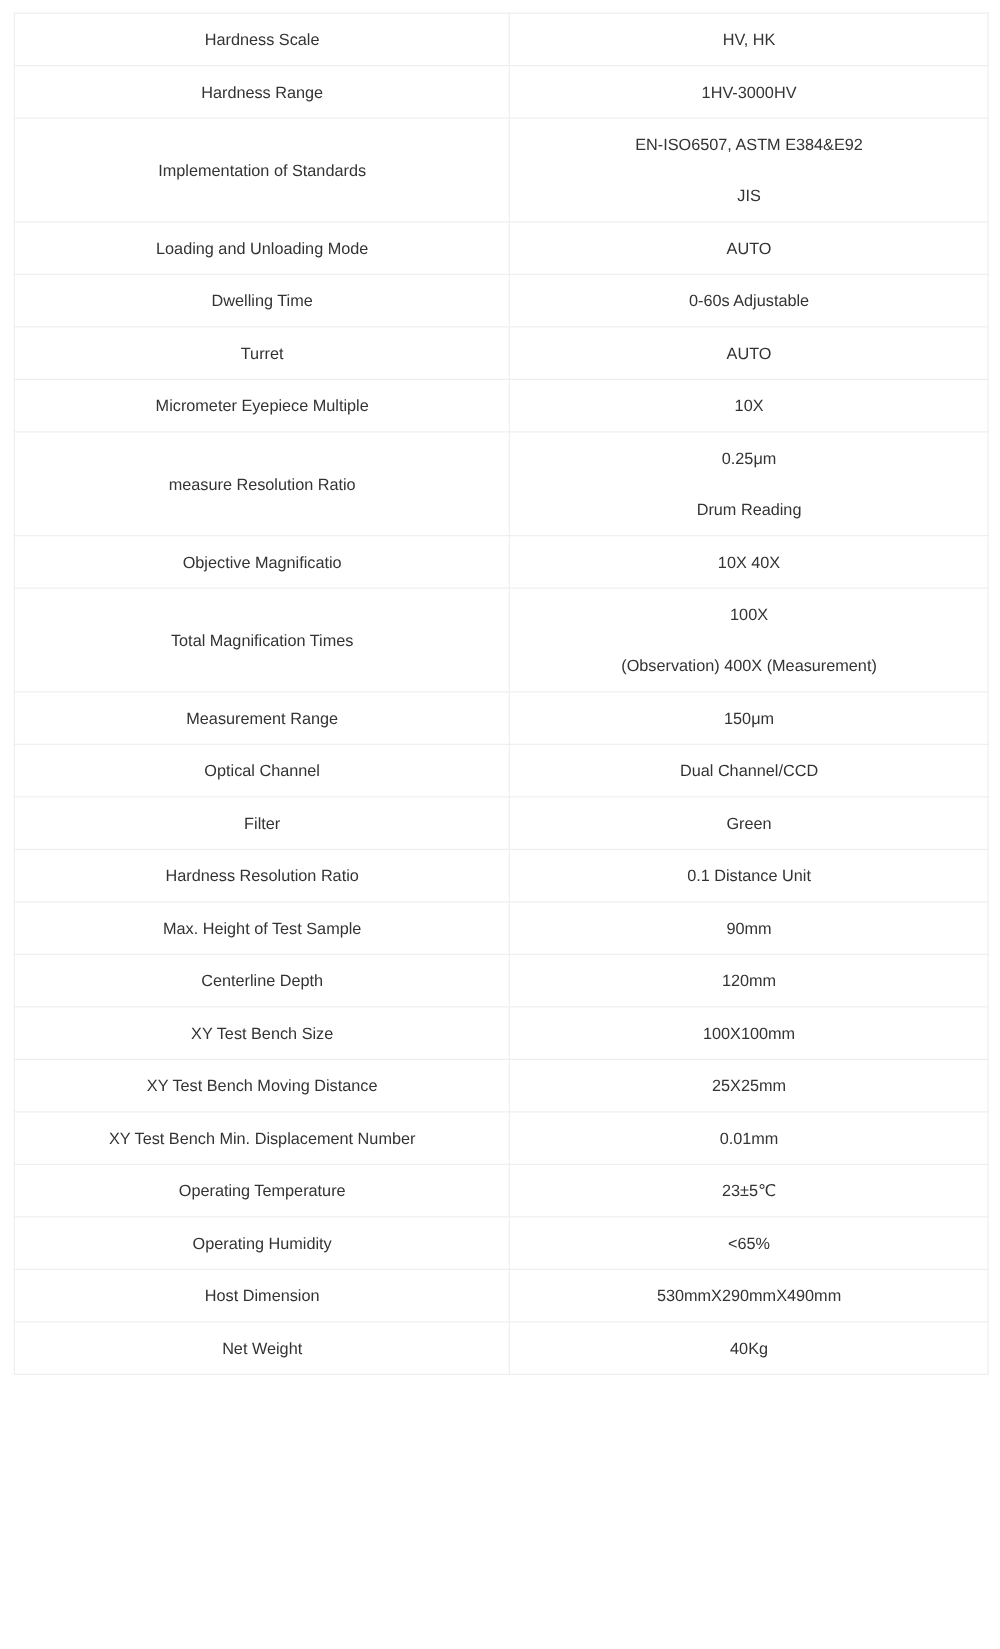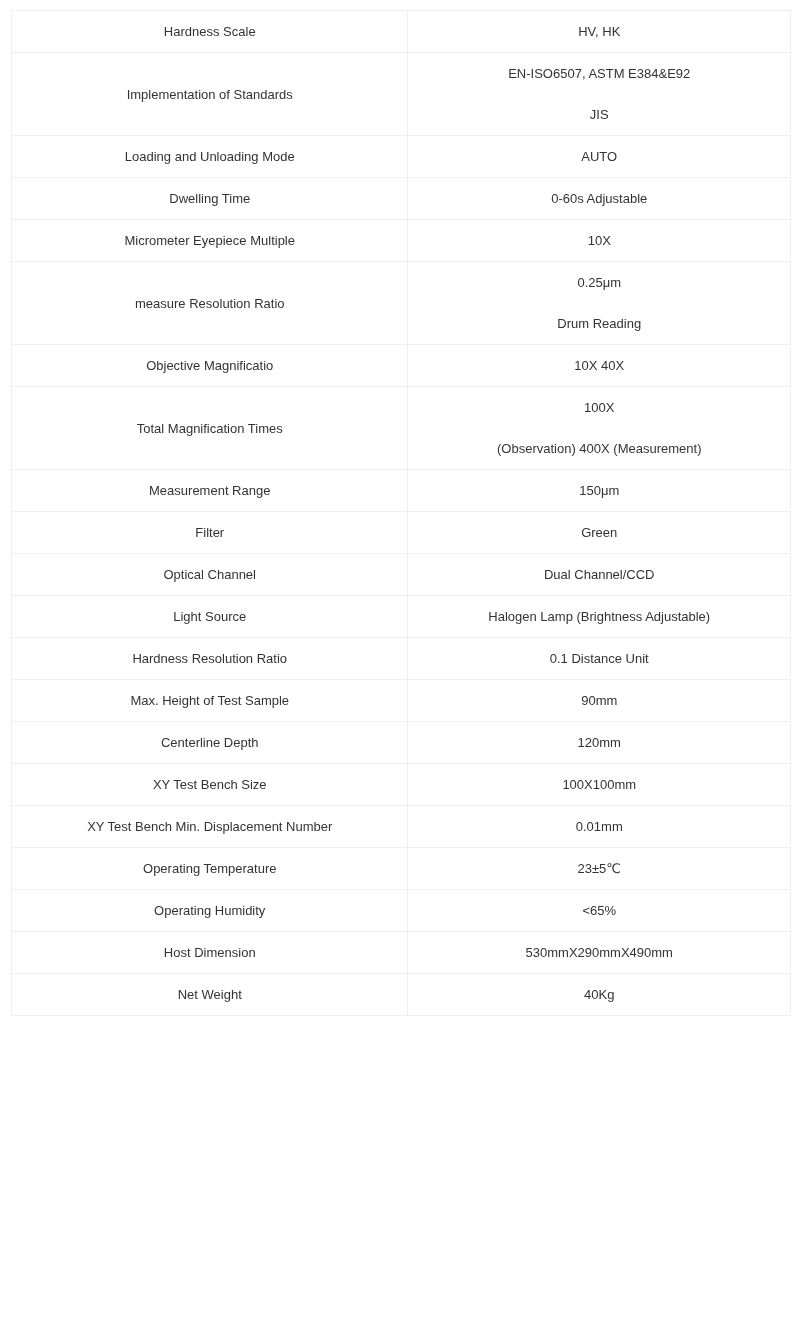--- a/index.html
+++ b/index.html
@@ -48,20 +48,28 @@
         <tr>
           <td class="label-cell">
             <p class="line">Hardness Scale</p>
           </td>
           <td class="value-cell">
             <p class="line">HV, HK</p>
           </td>
         </tr>
         <tr>
           <td class="label-cell">
+            <p class="line">Hardness Range</p>
+          </td>
+          <td class="value-cell">
+            <p class="line">1HV-3000HV</p>
+          </td>
+        </tr>
+        <tr>
+          <td class="label-cell">
             <p class="line">Implementation of Standards</p>
           </td>
           <td class="value-cell">
             <p class="line">EN-ISO6507, ASTM E384&amp;E92</p>
             <p class="line">JIS</p>
           </td>
         </tr>
         <tr>
           <td class="label-cell">
             <p class="line">Loading and Unloading Mode</p>
@@ -73,20 +81,28 @@
         <tr>
           <td class="label-cell">
             <p class="line">Dwelling Time</p>
           </td>
           <td class="value-cell">
             <p class="line">0-60s Adjustable</p>
           </td>
         </tr>
         <tr>
           <td class="label-cell">
+            <p class="line">Turret</p>
+          </td>
+          <td class="value-cell">
+            <p class="line">AUTO</p>
+          </td>
+        </tr>
+        <tr>
+          <td class="label-cell">
             <p class="line">Micrometer Eyepiece Multiple</p>
           </td>
           <td class="value-cell">
             <p class="line">10X</p>
           </td>
         </tr>
         <tr>
           <td class="label-cell">
             <p class="line">measure Resolution Ratio</p>
           </td>
@@ -115,44 +131,36 @@
         <tr>
           <td class="label-cell">
             <p class="line">Measurement Range</p>
           </td>
           <td class="value-cell">
             <p class="line">150μm</p>
           </td>
         </tr>
         <tr>
           <td class="label-cell">
+            <p class="line">Optical Channel</p>
+          </td>
+          <td class="value-cell">
+            <p class="line">Dual Channel/CCD</p>
+          </td>
+        </tr>
+        <tr>
+          <td class="label-cell">
             <p class="line">Filter</p>
           </td>
           <td class="value-cell">
             <p class="line">Green</p>
           </td>
         </tr>
         <tr>
           <td class="label-cell">
-            <p class="line">Optical Channel</p>
-          </td>
-          <td class="value-cell">
-            <p class="line">Dual Channel/CCD</p>
-          </td>
-        </tr>
-        <tr>
-          <td class="label-cell">
-            <p class="line">Light Source</p>
-          </td>
-          <td class="value-cell">
-            <p class="line">Halogen Lamp (Brightness Adjustable)</p>
-          </td>
-        </tr>
-        <tr>
-          <td class="label-cell">
             <p class="line">Hardness Resolution Ratio</p>
           </td>
           <td class="value-cell">
             <p class="line">0.1 Distance Unit</p>
           </td>
         </tr>
         <tr>
           <td class="label-cell">
             <p class="line">Max. Height of Test Sample</p>
           </td>
@@ -167,20 +175,28 @@
           <td class="value-cell">
             <p class="line">120mm</p>
           </td>
         </tr>
         <tr>
           <td class="label-cell">
             <p class="line">XY Test Bench Size</p>
           </td>
           <td class="value-cell">
             <p class="line">100X100mm</p>
+          </td>
+        </tr>
+        <tr>
+          <td class="label-cell">
+            <p class="line">XY Test Bench Moving Distance</p>
+          </td>
+          <td class="value-cell">
+            <p class="line">25X25mm</p>
           </td>
         </tr>
         <tr>
           <td class="label-cell">
             <p class="line">XY Test Bench Min. Displacement Number</p>
           </td>
           <td class="value-cell">
             <p class="line">0.01mm</p>
           </td>
         </tr>

